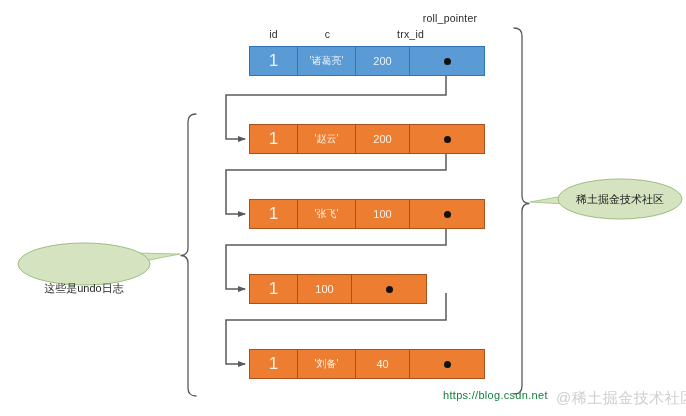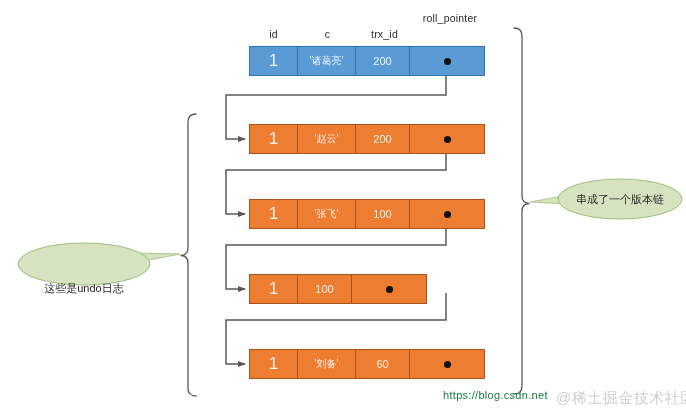--- a/index.html
+++ b/index.html
@@ -146,21 +146,21 @@
     </g>
 
     <g>
       <path d="M596,190 L530,202 L600,206 z" fill="#D5E3C0" stroke="#9CBF7E" stroke-width="0.8"></path>
       <ellipse cx="620" cy="199" rx="62" ry="20" fill="#D5E3C0" stroke="#9CBF7E" stroke-width="1"></ellipse>
     </g>
   </svg>
 
   <div class="col-head" style="left:249px; top:28px; width:49px;">id</div>
   <div class="col-head" style="left:298px; top:28px; width:59px;">c</div>
-  <div class="col-head" style="left:357px; top:28px; width:55px;">trx_id</div>
+  <div class="col-head" style="left:369px; top:28px; width:55px;text-align:right;">trx_id</div>
   <div class="col-head" style="left:412px; top:12px; width:76px;">roll_pointer</div>
 
   <div class="rec-row blue" style="top:46px;">
     <div class="cell c-id">1</div>
     <div class="cell c-c">'诸葛亮'</div>
     <div class="cell c-trx">200</div>
     <div class="cell c-roll">
       <span class="ptr-dot"></span>
     </div>
   </div>
@@ -187,26 +187,26 @@
     <div class="cell c-id">1</div>
     <div class="cell c-trx">100</div>
     <div class="cell c-roll">
       <span class="ptr-dot"></span>
     </div>
   </div>
 
   <div class="rec-row orange" style="top:349px;">
     <div class="cell c-id">1</div>
     <div class="cell c-c">'刘备'</div>
-    <div class="cell c-trx">60</div>
+    <div class="cell c-trx">40</div>
     <div class="cell c-roll">
       <span class="ptr-dot"></span>
     </div>
   </div>
 
   <div class="callout-text" style="left:18px; top:257px; width:132px;margin-top:24px;">这些是undo日志</div>
 
-  <div class="callout-text" style="left:558px; top:192px; width:124px;">串成了一个版本链</div>
+  <div class="callout-text" style="left:558px; top:192px; width:124px;">稀土掘金技术社区</div>
 
   <div class="wm-url" style="left:443px; top:389px;">https://blog.csdn.net</div>
   <div class="wm-brand" style="left:556px; top:389px;">@稀土掘金技术社区</div>
 
 </div>
 
 </body></html>

